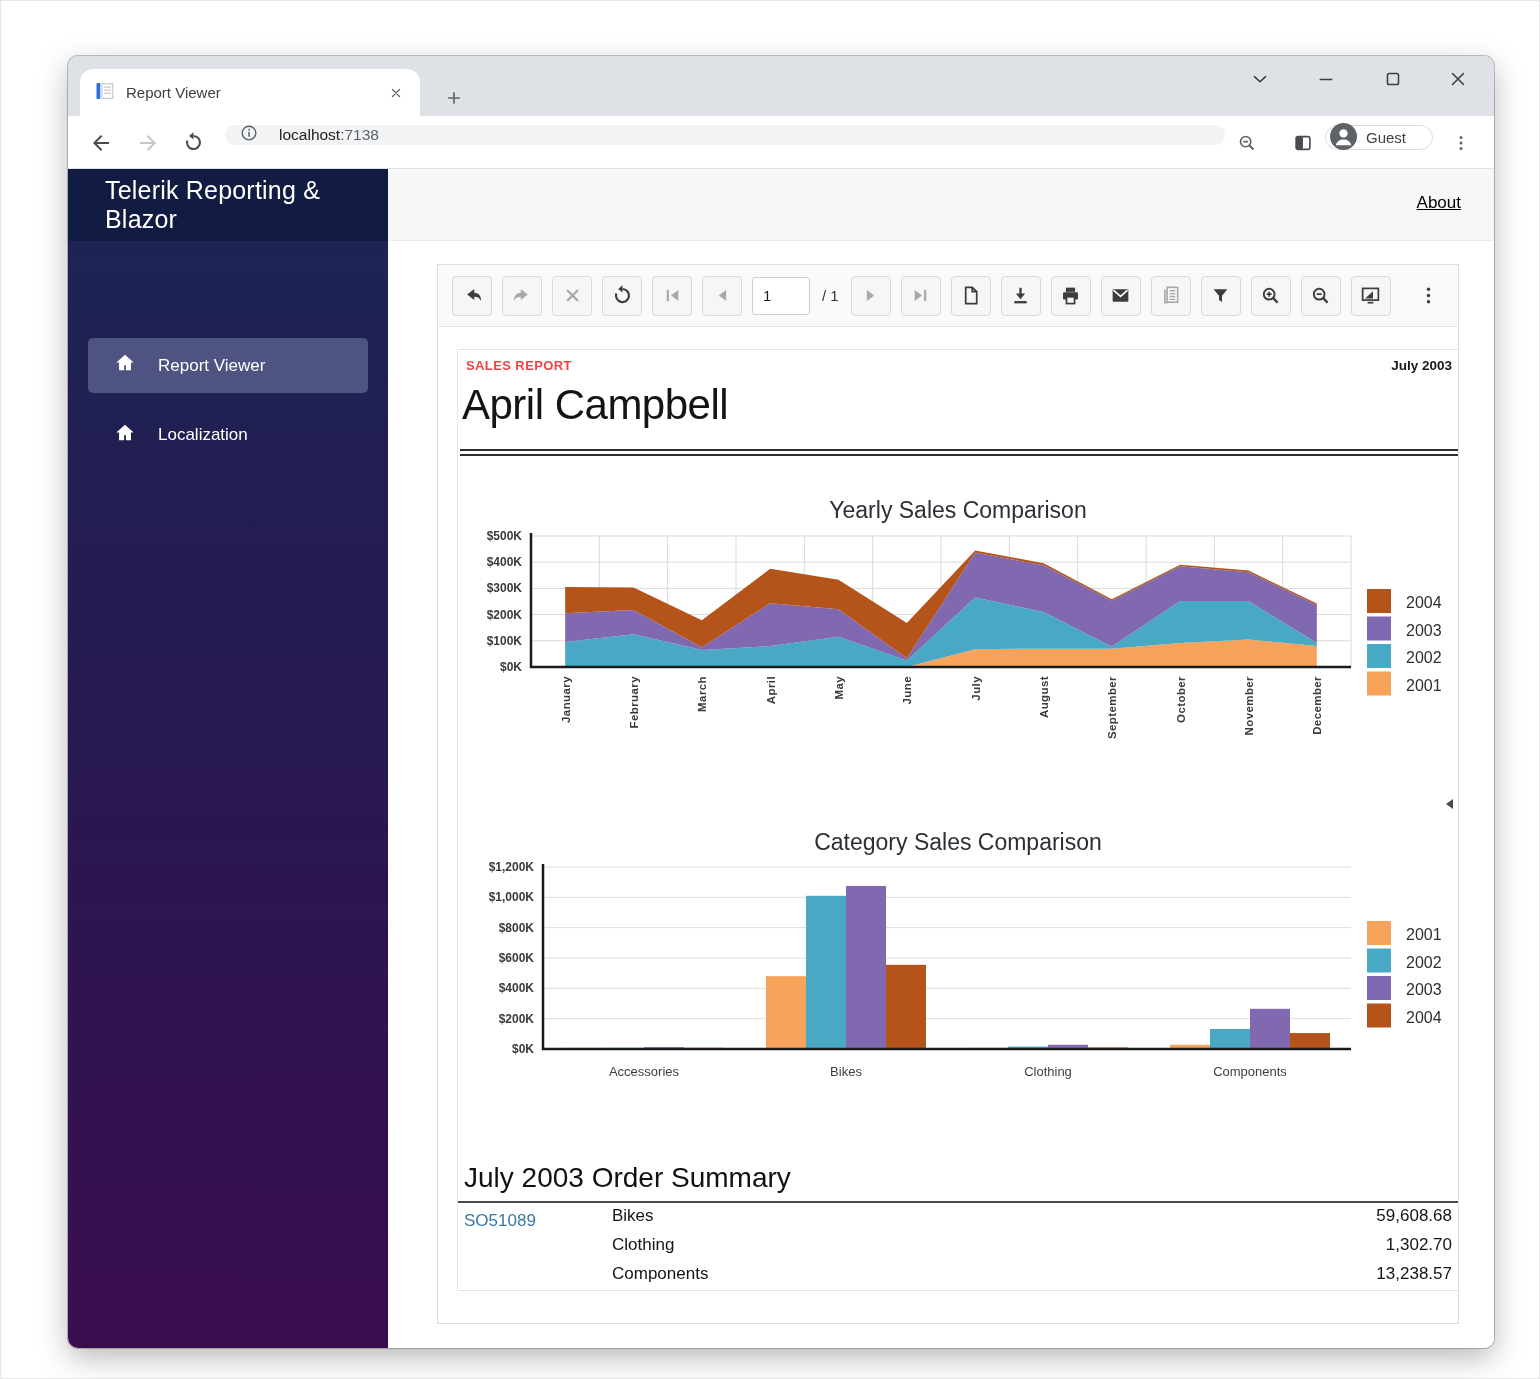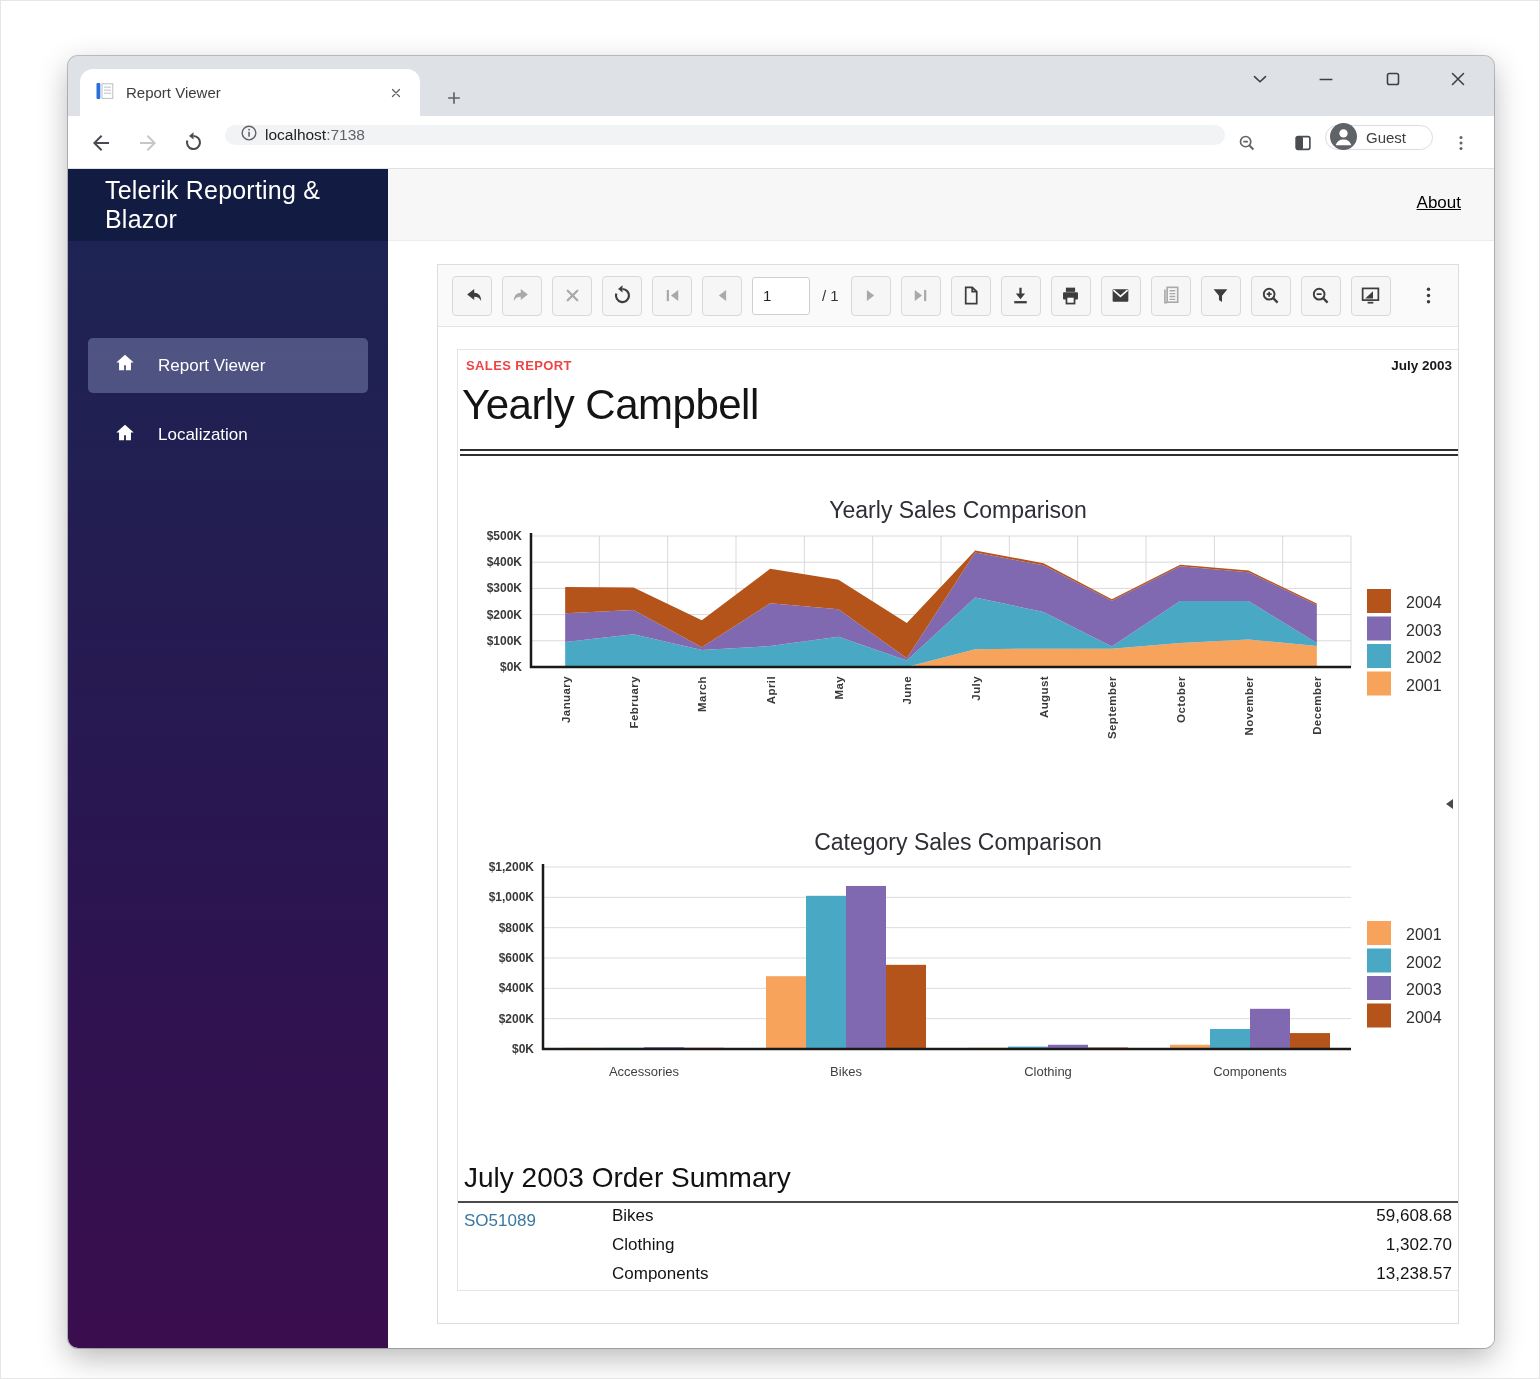--- a/index.html
+++ b/index.html
@@ -12,21 +12,21 @@
   .tabstrip{position:absolute;left:0;top:0;width:100%;height:60px;background:#dee1e6}
   .tab{position:absolute;left:12px;top:13px;width:340px;height:47px;background:#fff;border-radius:13px 13px 0 0;
        display:flex;align-items:center;padding:0 12px 0 16px}
   .tab-title{font-size:15px;color:#3c4043;margin-left:12px;flex:1;white-space:nowrap;overflow:hidden}
   .iconbtn{display:flex;align-items:center;justify-content:center;border-radius:50%;cursor:pointer}
   .newtab{position:absolute;left:372px;top:28px;width:28px;height:28px}
   .winctl{position:absolute;top:8px;width:30px;height:30px;display:flex;align-items:center;justify-content:center}
   .addrbar{position:absolute;left:0;top:60px;width:100%;height:53px;background:#fff;border-bottom:1px solid #dfe1e5}
   .navbtn{position:absolute;top:8px;width:37px;height:37px;display:flex;align-items:center;justify-content:center}
   .urlpill{position:absolute;left:157px;top:9px;width:1000px;height:20px;background:#f1f3f4;border-radius:18px;
-           display:flex;align-items:center;padding:0 14px;gap:6px}
+           display:flex;align-items:center;padding:0 14px;gap:20px}
   .url{font-size:15.5px}
   .url .port{color:#5f6368}
   .guest{position:absolute;left:1257px;top:9px;width:108px;height:25px;border:1px solid #dadce0;border-radius:18px;
          display:flex;align-items:center;gap:9px;padding:0 12px 0 4px;background:#fff}
   .guest span{font-size:15px;color:#3c4043}
 
   
   .app{position:absolute;left:0;top:113px;right:0;bottom:0;background:#fff}
   .sidebar{position:absolute;left:0;top:0;width:320px;height:100%}
   .sb-head{position:absolute;left:0;top:0;width:100%;height:72px;background:#121b42;display:flex;align-items:center;padding-left:37px}
@@ -323,21 +323,21 @@
                   <circle cx="12" cy="5.5" r="1.8" fill="currentColor"></circle>
                   <circle cx="12" cy="12" r="1.8" fill="currentColor"></circle>
                   <circle cx="12" cy="18.5" r="1.8" fill="currentColor"></circle>
                 </svg>
               </button>
             </div>
           <div class="docarea">
             <div class="page">
               <div class="kicker">SALES REPORT</div>
               <div class="period">July 2003</div>
-              <div class="rtitle">Yearly Campbell</div>
+              <div class="rtitle">April Campbell</div>
               <div class="dblrule"></div>
 
               <div class="chartbox" style="top:139px" id="chart1"><svg viewBox="0 0 1000 292" width="1000" height="292">
                     <text x="492" y="29" class="ct" text-anchor="middle">Yearly Sales Comparison</text>
                     <line x1="65" y1="47" x2="65" y2="178" stroke="#d9d9d9" stroke-width="1"></line>
                     <line x1="133.33333333333331" y1="47" x2="133.33333333333331" y2="178" stroke="#d9d9d9" stroke-width="1"></line>
                     <line x1="201.66666666666666" y1="47" x2="201.66666666666666" y2="178" stroke="#d9d9d9" stroke-width="1"></line>
                     <line x1="270" y1="47" x2="270" y2="178" stroke="#d9d9d9" stroke-width="1"></line>
                     <line x1="338.3333333333333" y1="47" x2="338.3333333333333" y2="178" stroke="#d9d9d9" stroke-width="1"></line>
                     <line x1="406.66666666666663" y1="47" x2="406.66666666666663" y2="178" stroke="#d9d9d9" stroke-width="1"></line>

